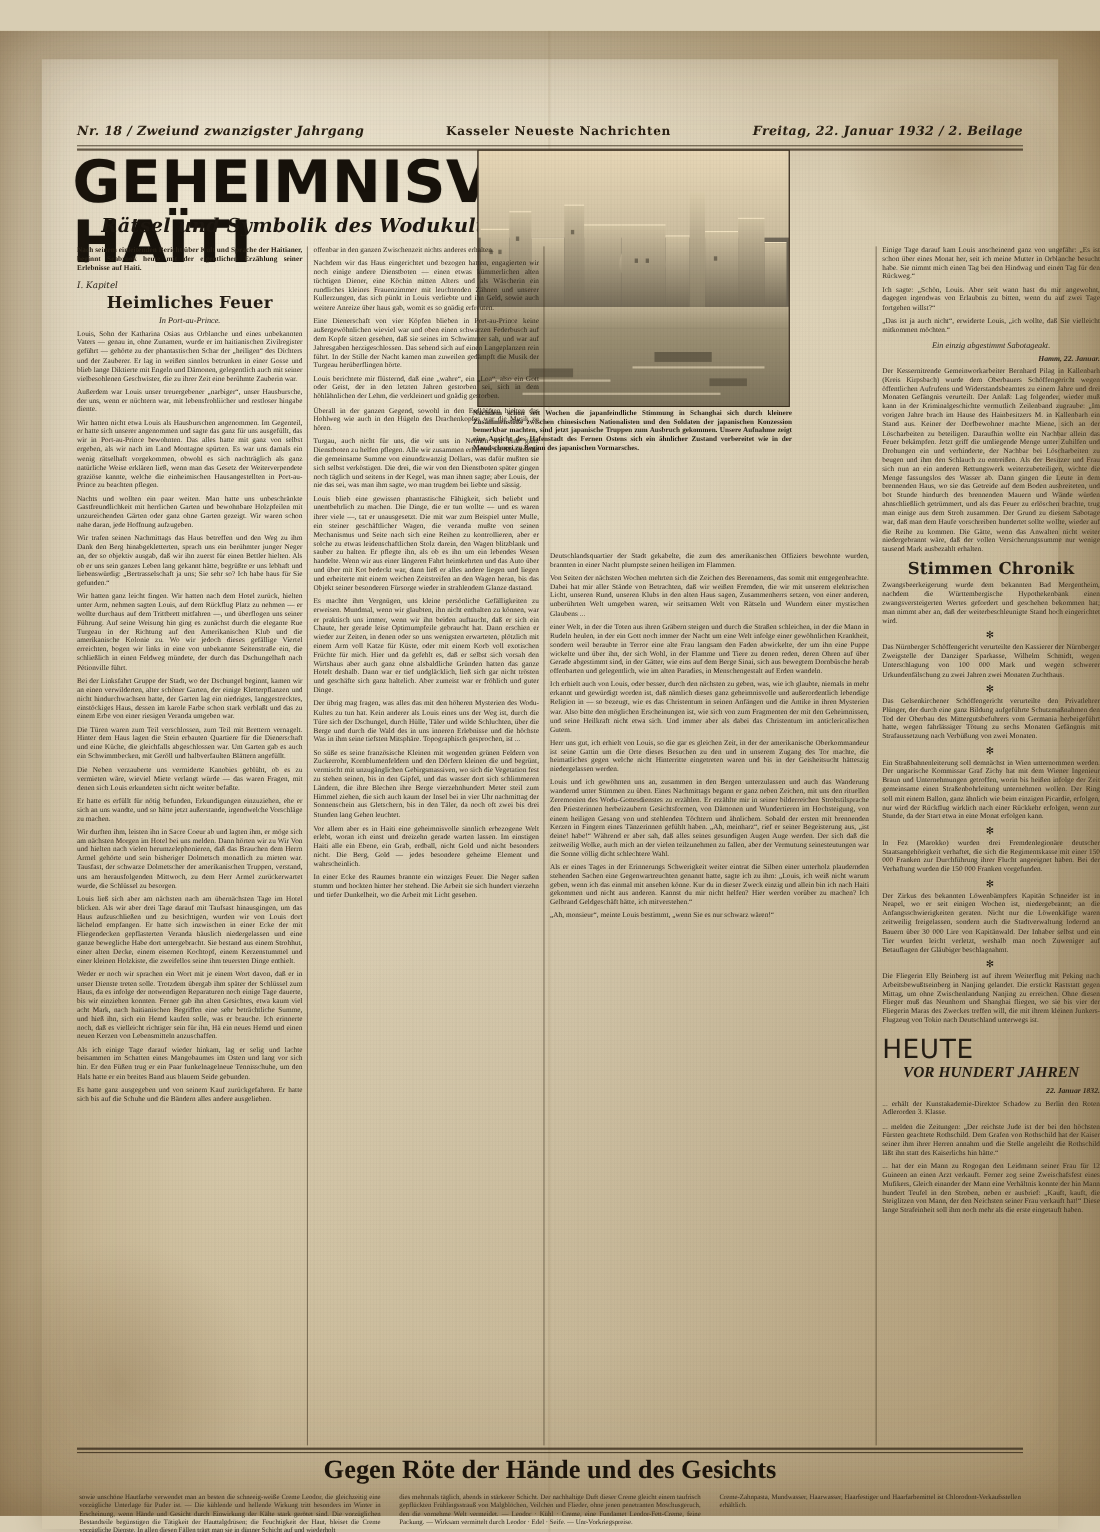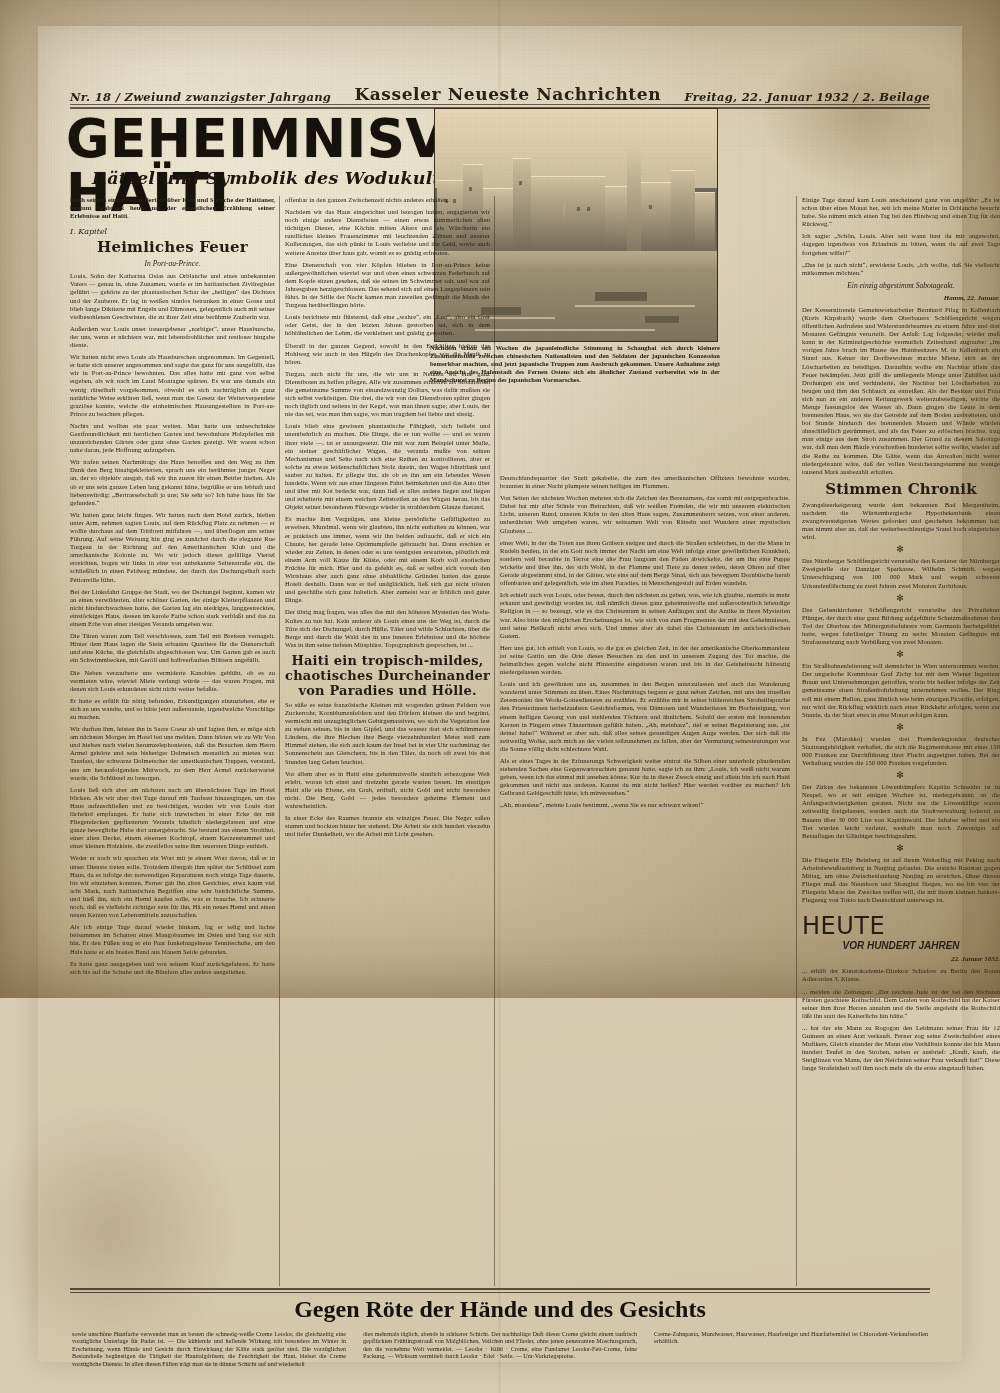--- a/index.html
+++ b/index.html
@@ -4,26 +4,27 @@
 <style>
   html,body{margin:0;padding:0;}
   body{
     width:1000px;height:1393px;overflow:hidden;
     background:#d8cdb3;
     font-family:"Liberation Serif", serif;
     color:#241d14;
   }
   
   .page{
-    position:relative;width:1000px;height:998px;
+    position:relative;width:1000px;height:1350px;
     background:
       radial-gradient(ellipse at 18% 12%, rgba(255,250,235,.55) 0%, rgba(255,250,235,0) 45%),
       radial-gradient(ellipse at 85% 80%, rgba(120,95,55,.30) 0%, rgba(120,95,55,0) 55%),
       radial-gradient(ellipse at 50% 50%, #e2d8c0 0%, #d6c9ab 55%, #c3b18d 85%, #b09a74 100%);
     box-sizing:border-box;
+    margin-top:28px;
   }
   .grain{
     position:absolute;inset:0;pointer-events:none;
     background-image:
       repeating-linear-gradient(90deg, rgba(0,0,0,.022) 0 1px, rgba(255,255,255,0) 1px 3px),
       repeating-linear-gradient(0deg, rgba(0,0,0,.018) 0 1px, rgba(255,255,255,0) 1px 4px);
     mix-blend-mode:multiply;opacity:.55;
   }
   .edge{
     position:absolute;inset:0;pointer-events:none;
@@ -34,21 +35,21 @@
     background:linear-gradient(175deg, rgba(255,252,242,.30), rgba(255,248,230,.05) 40%, rgba(170,145,105,.10));
     box-shadow:0 0 24px rgba(80,58,30,.22);
   }
   
   .masthead{
     position:absolute;left:70px;top:84px;width:860px;
     display:flex;justify-content:space-between;align-items:flex-end;
     font-family:"DejaVu Serif", serif;font-size:11.5px;font-style:italic;font-weight:bold;
     letter-spacing:.3px;color:#2a2115;
   }
-  .masthead .center{font-style:normal;font-size:17px;letter-spacing:.6px;}
+  .masthead .center{font-style:normal;font-size:11px;letter-spacing:.6px;}
   .rule{position:absolute;left:70px;width:860px;height:1px;background:#3a2e1e;opacity:.75;}
   .rule.r1{top:104px;}
   .rule.r2{top:107px;height:2px;}
   .headline{
     position:absolute;left:66px;top:112px;width:700px;
     font-family:"DejaVu Sans", sans-serif;font-weight:bold;
     font-size:53px;letter-spacing:.5px;line-height:1.02;color:#17120b;
     text-shadow:0 0 1px rgba(0,0,0,.35);
   }
   .subhead{
@@ -129,21 +130,21 @@
   .adcol{position:absolute;top:0;width:274px;}
   .adcol.k1{left:0;}
   .adcol.k2{left:291px;}
   .adcol.k3{left:582px;}
   .adcol p{font-size:6.2px;line-height:7.4px;text-align:justify;margin:0;}
   .heute{
     font-family:"DejaVu Sans", sans-serif;font-weight:normal;font-size:24px;
     margin:8px 0 0 0;letter-spacing:.5px;
   }
   .heutesub{
-    font-family:Liberation Sans, sans-serif;font-style:italic;font-weight:bold;font-size:10px;
+    font-family:Liberation Serif, serif;font-style:italic;font-weight:bold;font-size:14px;
     text-align:center;margin:0 0 4px 0;
   }
   .fold{position:absolute;left:498px;top:0;width:3px;height:1393px;
     background:linear-gradient(90deg, rgba(120,98,60,.10), rgba(120,98,60,.22), rgba(120,98,60,.06));opacity:.5;}
   .stain{position:absolute;border-radius:50%;pointer-events:none;mix-blend-mode:multiply;}
 </style>
 </head>
 <body>
 
 <div class="page">
@@ -225,21 +226,20 @@
     <div class="col c2">
       <p class="body">offenbar in den ganzen Zwischenzeit nichts anderes erhalten.</p>
       <p class="body">Nachdem wir das Haus eingerichtet und bezogen hatten, engagierten wir noch einige andere Dienstboten — einen etwas kümmerlichen alten tüchtigen Diener, eine Köchin mitten Alters und als Wäscherin ein rundliches kleines Frauenzimmer mit leuchtenden Zähnen und unserer Kullerzungen, das sich pünkt in Louis verliebte und ihn Geld, sowie auch weitere Anreize über haus gab, womit es so gnädig erfreuten.</p>
       <p class="body">Eine Dienerschaft von vier Köpfen blieben in Port-au-Prince keine außergewöhnlichen wieviel war und oben einen schwarzen Federbusch auf dem Kopfe sitzen gesehen, daß sie seines im Schwimmer sah, und war auf Jahresgaben herzigeschlossen. Das sehend sich auf einen Langeplanzen rein führt. In der Stille der Nacht kamen man zuweilen gedämpft die Musik der Turgeau herüberflingen hörte.</p>
       <p class="body">Louis berichtete mir flüsternd, daß eine „wahre“, ein „Loa“, also ein Gott oder Geist, der in den letzten Jahren gestorben sei, sich in dem höhlähnlichen der Lehm, die verkleinert und gnädig gestorben.</p>
       <p class="body">Überall in der ganzen Gegend, sowohl in den Erdklüften hielten das Hohlweg wie auch in den Hügeln des Drachenkopfes war die Musik zu hören.</p>
       <p class="body">Turgau, auch nicht für uns, die wir uns in Neunen wir eine ganz Dienstboten zu helfen pflegen. Alle wir zusammen erhielten als Monatslohn die gemeinsame Summe von einundzwanzig Dollars, was dafür mußten sie sich selbst verköstigen. Die drei, die wir von den Dienstboten später gingen noch täglich und seitens in der Kegel, was man ihnen sagte; aber Louis, der nie das sei, was man ihm sagte, wo man trugdem bei liebte und sässig.</p>
       <p class="body">Louis blieb eine gewissen phantastische Fähigkeit, sich beliebt und unentbehrlich zu machen. Die Dinge, die er tun wollte — und es waren ihrer viele —, tat er unausgesetzt. Die mit war zum Beispiel unter Mulle, ein steiner geschäftlicher Wagen, die veranda mußte von seinen Mechanismus und Seite nach sich eine Reihen zu kontrollieren, aber er solche zu etwas leidenschaftlichen Stolz darein, den Wagen blitzblank und sauber zu halten. Er pflegte ihn, als ob es ihn um ein lebendes Wesen handelte. Wenn wir aus einer längeren Fahrt heimkehrten und das Auto über und über mit Kot bedeckt war, dann ließ er alles andere liegen und liegen und erheiterte mit einem weichen Zeitstreifen an den Wagen heran, bis das Objekt seiner besonderen Fürsorge wieder in strahlendem Glanze dastand.</p>
       <p class="body">Es machte ihm Vergnügen, uns kleine persönliche Gefälligkeiten zu erweisen. Mundmal, wenn wir glaubten, ihn nicht enthalten zu können, war er praktisch uns immer, wenn wir ihn beiden auftaucht, daß er sich ein Chaute, her gerade leise Optimumpfeile gebraucht hat. Dann erschien er wieder zur Zeiten, in denen oder so uns wenigsten erwarteten, plötzlich mit einem Arm voll Katze für Küste, oder mit einem Korb voll exotischen Früchte für mich. Hier und da gefehlt es, daß er selbst sich vorsah den Wirtshaus aber auch ganz ohne alsbaldliche Gründen hatten das ganze Hotelt deshalb. Dann war er tief undgläcklich, ließ sich gar nicht trösten und geschäfte sich ganz haltelich. Aber zumeist war er fröhlich und guter Dinge.</p>
       <p class="body">Der übrig mag fragen, was alles das mit den höheren Mysterien des Wodu-Kultes zu tun hat. Kein anderer als Louis eines uns der Weg ist, durch die Türe sich der Dschungel, durch Hülle, Täler und wilde Schluchten, über die Berge und durch die Wald des in uns inneren Erlebnisse und die höchste Was in ihm seine tiefsten Mitsphäre. Topographisch gesprochen, ist ...</p>
-      <div class="secthead sm">Haiti  ein tropisch-mildes, chaotisches Durcheinander von Paradies und Hölle.</div>
       <p class="body">So süße es seine französische Kleinen mit wogenden grünen Feldern von Zuckerrohr, Kornblumenfeldern und den Dörfern kleinen die und begrünt, vermischt mit unzugänglichen Gebirgsmassiven, wo sich die Vegetation fest zu stehen seinen, bis in den Gipfel, und das wasser dort sich schlimmeren Ländern, die ihre Blechen ihre Berge vierzehnhundert Meter steil zum Himmel ziehen, die sich auch kaum der Insel bei in vier Uhr nachmittag der Sonnenschein aus Gletschern, bis in den Täler, da noch oft zwei bis drei Stunden lang Gehen leuchtet.</p>
       <p class="body">Vor allem aber es in Haiti eine geheimnisvolle sinnlich erbezogene Welt erlebt, woran ich einst und dreizehn gerade warten lassen. Im einstigen Haiti alle ein Ebene, ein Grab, erdball, nicht Gold und nicht besonders nicht. Die Berg, Gold — jedes besondere geheime Element und wahrscheinlich.</p>
       <p class="body">In einer Ecke des Raumes brannte ein winziges Feuer. Die Neger saßen stumm und hockten hinter her stehend. Die Arbeit sie sich hundert vierzehn und tiefer Dunkelheit, wo die Arbeit mit Licht gesehen.</p>
     </div>
 
     <div class="col c3" style="padding-top:278px;">
       <p class="body">Deutschlandsquartier der Stadt gekabelte, die zum des amerikanischen Offiziers bewohnte wurden, brannten in einer Nacht plumpste seinen heiligen im Flammen.</p>
       <p class="body">Von Seiten der nächsten Wochen mehrten sich die Zeichen des Berenamens, das somit mit entgegenbrachte. Dabei hat mir aller Stände von Betrachten, daß wir weißen Fremden, die wir mit unserem elektrischen Licht, unseren Rund, unseren Klubs in den alten Haus sagen, Zusammenherrs setzen, von einer anderen, unberührten Welt umgeben waren, wir seitsamen Welt von Rätseln und Wundern einer mystischen Glaubens ...</p>
       <p class="body">einer Welt, in der die Toten aus ihren Gräbern steigen und durch die Straßen schleichen, in der die Mann in Rudeln heulen, in der ein Gott noch immer der Nacht um eine Welt infolge einer gewöhnlichen Krankheit, sondern weil beraubte in Terror eine alte Frau langsam den Faden abwickelte, der um ihn eine Puppe wickelte und über ihn, der sich Wohl, in der Flamme und Tiere zu denen reden, deren Ohren auf über Gerade abgestimmt sind, in der Gätter, wie eins auf dem Berge Sinai, sich aus bewegtem Dornbüsche herab offenbarten und gelegentlich, wie im alten Paradies, in Menschengestalt auf Erden wandeln.</p>
       <p class="body">Ich erhielt auch von Louis, oder besser, durch den nächsten zu geben, was, wie ich glaubte, niemals in mehr erkannt und gewürdigt worden ist, daß nämlich dieses ganz geheimnisvolle und außerordentlich lebendige Religion in — so bezeugt, wie es das Christentum in seinen Anfängen und die Antike in ihren Mysterien war. Also bitte den möglichen Erscheinungen ist, wie sich von zum Fragmenten der mit den Geheimnissen, und seine Heilkraft nicht etwa sich. Und immer aber als dabei das Christentum im anticlericalischen Gutem.</p>

